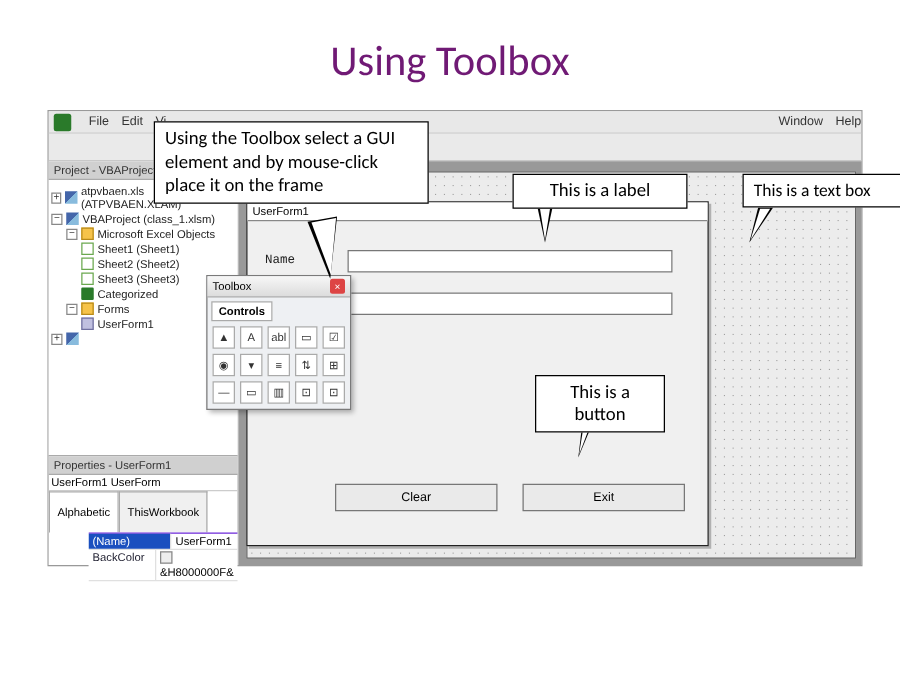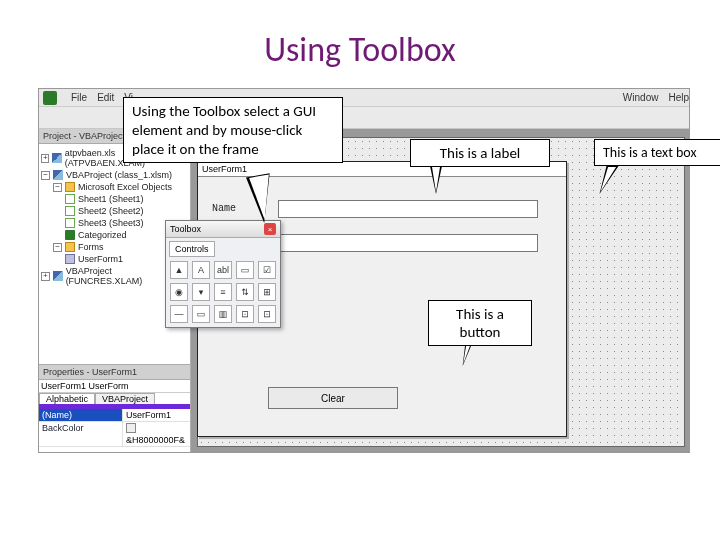--- a/index.html
+++ b/index.html
@@ -19,42 +19,42 @@
   .tree-node.indent2 { padding-left: 24px; text-align: center; }
   .tree-icon { width: 10px; height: 10px; display: inline-block; }
   .ico-folder { background: #f6c34a; border: 1px solid #b88a1a; }
   .ico-sheet  { background: #fff; border: 1px solid #6aa84f; }
   .ico-book   { background: #2a7a2a; border-radius: 1px; }
   .ico-form   { background: #c0c0e0; border: 1px solid #7070a0; }
   .ico-vba    { background: linear-gradient(135deg,#46a 0,#46a 50%,#8bd 50%); }
   .expander { width: 9px; height: 9px; border: 1px solid #888; display: inline-flex; align-items: center; justify-content: center; font-size: 8px; line-height: 1; color: #333; background: #fff; }
   .props-pane { height: 88px; border-top: 1px solid #aaa; display: flex; flex-direction: column; }
   .props-tabs { display: flex; font-size: 9px; }
-  .props-tab { padding: 0 6px; border: 1px solid #aaa; border-bottom: none; background: #f0f0f0; }
+  .props-tab { padding: 11px 6px; border: 1px solid #aaa; border-bottom: none; background: #f0f0f0; }
   .props-tab.active { background: #fff; }
-  .props-grid { flex: 1; background: #fff; border-top: 5px solid #6d28d9; font-size: 9px; }
+  .props-grid { flex: 1; background: #fff; border-top: 1px solid #6d28d9; font-size: 9px; margin-left: 32px; }
   .prop-row { display: flex; border-bottom: 1px solid #e0e0e0; }
   .prop-row .k { width: 55%; padding: 1px 3px; background: #fff; color: #223; }
   .prop-row .k.sel { background: #1a4fbf; color: #fff; }
   .prop-row .v { flex: 1; padding: 1px 3px; border-left: 1px solid #e0e0e0; }
   .prop-row .cb { width: 10px; height: 10px; background: #eee; border: 1px solid #888; display: inline-block; margin-right: 3px; }
   .design-area { flex: 1; background: #999; position: relative; }
   .dot-grid { position: absolute; left: 6px; top: 8px; right: 4px; height: 310px; background: #ececec;
     background-image: radial-gradient(#888 0.6px, transparent 0.6px);
     background-size: 7px 7px; border: 1px solid #666; }
   .userform { position: absolute; left: 6px; top: 32px; width: 370px; height: 276px; background: #f0f0f0; border: 1px solid #222; box-shadow: 2px 2px 0 rgba(0,0,0,0.25); }
   .uf-title { background: #fff; border-bottom: 1px solid #888; font-size: 9px; padding: 2px 4px; }
   .uf-body { position: relative; padding: 8px; font-family: Tahoma, sans-serif; }
   .uf-label { position: absolute; font-size: 10px; color: #222; font-family: Liberation Mono, monospace; }
   .uf-input { position: absolute; height: 18px; border: 1px solid #777; background: #fff; }
   .uf-button { position: absolute; width: 130px; height: 22px; border: 1px solid #777; background: #eaeaea; font-size: 10px; display: flex; align-items: center; justify-content: center; }
   .toolbox { position: absolute; left: 165px; top: 220px; width: 116px; background: #eef0f3; border: 1px solid #7a7a7a; box-shadow: 2px 2px 4px rgba(0,0,0,.3); z-index: 50; font-size: 9px; }
   .tb-title { display: flex; justify-content: space-between; align-items: center; background: linear-gradient(#f7f7f7,#dcdcdc); padding: 2px 4px; border-bottom: 1px solid #aaa; }
   .tb-close { width: 12px; height: 12px; background: #d44; border-radius: 2px; display: flex; align-items: center; justify-content: center; color: #fff; font-size: 8px; }
-  .tb-tab { padding: 2px 5px; border: 1px solid #aaa; display: inline-block; margin: 3px 0 0 3px; background: #fff; }
+  .tb-tab { padding: 2px 5px; border: 1px solid #aaa; display: inline-block; margin: 3px 0 0 3px; background: #fff; font-weight: bold; }
   .tb-grid { display: grid; grid-template-columns: repeat(5, 1fr); gap: 4px; padding: 4px; }
   .tb-tool { width: 18px; height: 18px; border: 1px solid #aaa; background: #fff; display: flex; align-items: center; justify-content: center; font-size: 9px; color: #333; }
   .callout { position: absolute; background: #fff; border: 1px solid #000; padding: 4px 8px; font-family: Calibri, sans-serif; color: #000; z-index: 60; }
   .callout-big { left: 123px; top: 97px; width: 220px; font-size: 15px; line-height: 1.25; }
   .callout-label { left: 410px; top: 139px; width: 140px; font-size: 15px; text-align: center; }
   .callout-textbox { left: 594px; top: 139px; width: 146px; font-size: 14px; text-align: left; white-space: nowrap; }
   .callout-button { left: 428px; top: 300px; width: 104px; font-size: 15px; text-align: center; }
   .tail { position: absolute; width: 0; height: 0; z-index: 55; }
   .tail-big { left: 250px; top: 175px; border-left: 10px solid transparent; border-right: 14px solid transparent; border-top: 48px solid #000; transform: rotate(-10deg); }
   .tail-big::after { content: ""; position: absolute; left: -7px; top: -47px; border-left: 8px solid transparent; border-right: 12px solid transparent; border-top: 44px solid #fff; }
@@ -121,30 +121,29 @@
             <span class="tree-icon ico-folder"></span>
             <span>Forms</span>
           </div>
         <div class="tree-node indent2">
             <span class="tree-icon ico-form"></span>
             <span>UserForm1</span>
           </div>
         <div class="tree-node">
             <span class="expander">+</span>
             <span class="tree-icon ico-vba"></span>
-            <span>VBAProject (FUNCRES.XLAM)</span>
           </div>
       </div>
 
       <div class="props-pane">
         <div class="pane-title">Properties - UserForm1</div>
         <div style="padding:1px 2px;font-size:9px;border-bottom:1px solid #ccc">UserForm1 UserForm</div>
         <div class="props-tabs">
           <div class="props-tab active">Alphabetic</div>
-          <div class="props-tab">VBAProject</div>
+          <div class="props-tab">ThisWorkbook</div>
         </div>
         <div class="props-grid">
           <div class="prop-row">
               <div class="k sel">(Name)</div>
               <div class="v">UserForm1</div>
             </div>
           <div class="prop-row">
               <div class="k">BackColor</div>
               <div class="v"><span class="cb"></span><span>&amp;H8000000F&amp;</span></div>
             </div>
@@ -156,20 +155,23 @@
       <div class="dot-grid"></div>
       <div class="userform">
         <div class="uf-title">UserForm1</div>
         <div class="uf-body">
           <span class="uf-label" style="left:14px;top:26px">Name</span>
           <span class="uf-label" style="left:14px;top:60px">Age</span>
           <div class="uf-input" style="left:80px;top:23px;width:260px"></div>
           <div class="uf-input" style="left:80px;top:57px;width:260px"></div>
           <div class="uf-button" style="left:70px;top:210px">
               <span>Clear</span>
+            </div>
+          <div class="uf-button" style="left:220px;top:210px">
+              <span>Exit</span>
             </div>
         </div>
       </div>
     </div>
   </div>
 </div>
 
 <div class="toolbox">
   <div class="tb-title">
     <span>Toolbox</span>

